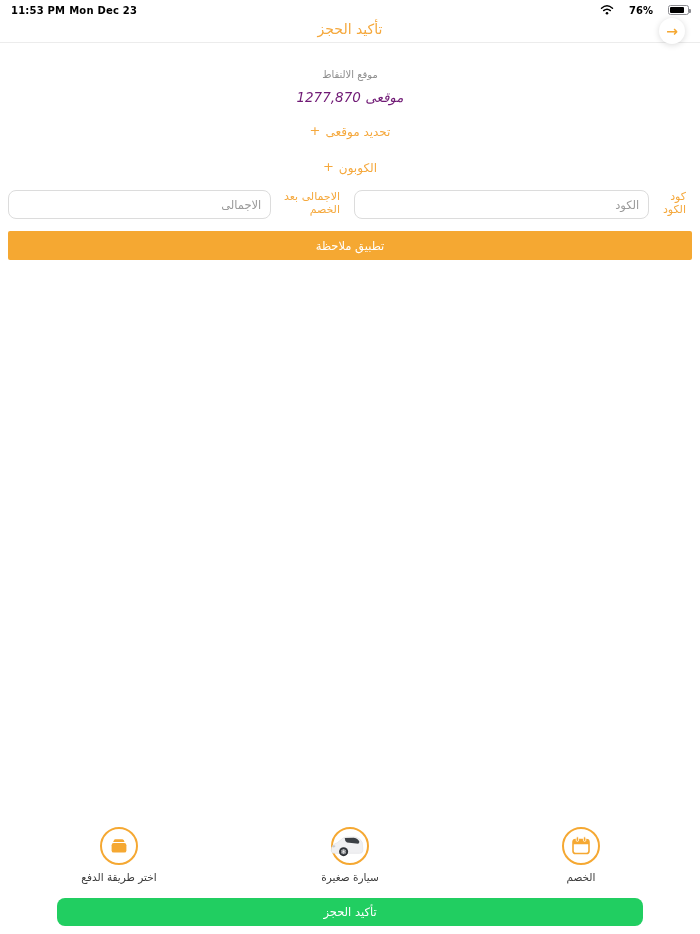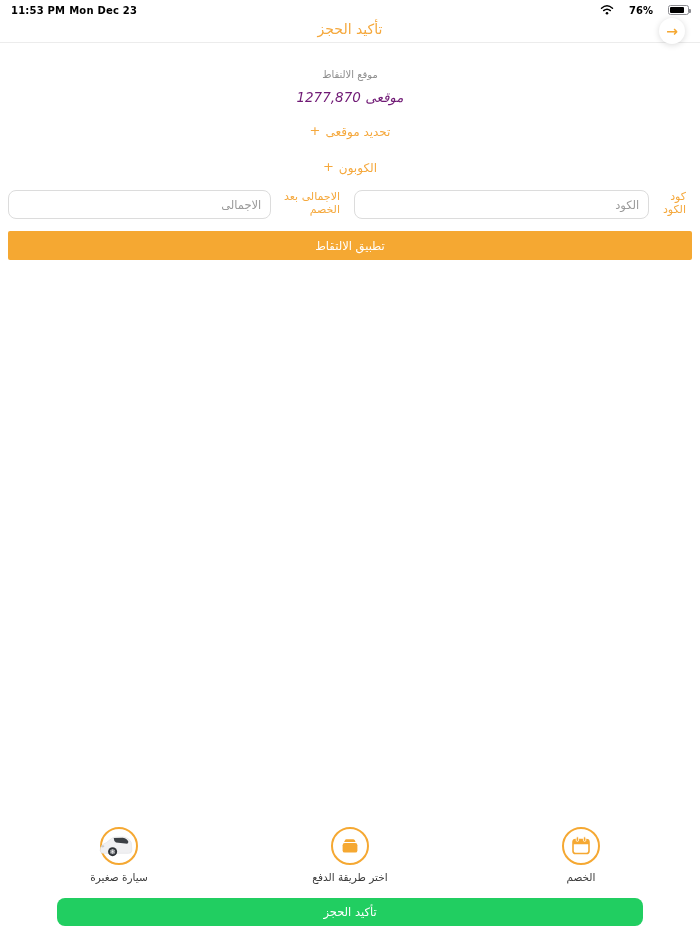--- a/index.html
+++ b/index.html
@@ -134,25 +134,35 @@
       <div class="form-col">
         <div class="field-label">كود الكود</div>
         <input class="field-input" type="text" placeholder="الكود" style="">
       </div>
       <div class="form-col">
         <div class="field-label">الاجمالى بعد الخصم</div>
         <input class="field-input" type="text" placeholder="الاجمالى" style="">
       </div>
     </div>
 
-    <button class="apply-btn">تطبيق الالتقاط</button>
+    <button class="apply-btn">تطبيق ملاحظة</button>
   </div>
 
   <div class="options-row-wrap">
     <div class="options-row">
+      <div class="option">
+        <div class="option-circle">
+          <svg width="22" height="22" viewBox="0 0 22 22">
+            <path d="M5.1 7.1 L6.1 4.9 Q6.4 4.2 7.2 4.2 L14.4 4.2 Q15.9 4.4 16.6 7.1 Z" fill="#F5A832"></path>
+            <rect x="3.6" y="8" width="14.8" height="9.6" rx="2.2" fill="#F5A832"></rect>
+          </svg>
+        </div>
+        <div class="option-label">اختر طريقة الدفع</div>
+      </div>
+
       <div class="option">
         <div class="option-circle">
           <svg width="46" height="36" viewBox="0 0 60 44" style="transform:translateX(-3px)">
             <path d="M2 30 Q2 20 13 16 L23 8 Q26 6 31 6 L44 6 Q54 8 57 16 L58 30 Q58 35 52 35 L8 35 Q2 35 2 30 Z" fill="#F0F0F2" stroke="#DCDCDE" stroke-width="0.8"></path>
             <path d="M26 8 L42 7.5 Q50 9 52 15 L50 18 L30 16 Q26 13.5 26 8 Z" fill="#3C4045"></path>
             <ellipse cx="6.5" cy="22.5" rx="3" ry="2" fill="#C9CBCE"></ellipse>
             <circle cx="24" cy="32" r="8" fill="#2E3237"></circle>
             <circle cx="24" cy="32" r="4.6" fill="#7E8186"></circle>
             <g stroke="#fff" stroke-width="1" stroke-linecap="round">
               <line x1="24" y1="28.6" x2="24" y2="35.4"></line>
@@ -160,30 +170,20 @@
               <line x1="27" y1="30.3" x2="21" y2="33.7"></line>
             </g>
           </svg>
         </div>
         <div class="option-label">سيارة صغيرة</div>
       </div>
 
       <div class="option">
         <div class="option-circle">
           <svg width="22" height="22" viewBox="0 0 22 22">
-            <path d="M5.1 7.1 L6.1 4.9 Q6.4 4.2 7.2 4.2 L14.4 4.2 Q15.9 4.4 16.6 7.1 Z" fill="#F5A832"></path>
-            <rect x="3.6" y="8" width="14.8" height="9.6" rx="2.2" fill="#F5A832"></rect>
-          </svg>
-        </div>
-        <div class="option-label">اختر طريقة الدفع</div>
-      </div>
-
-      <div class="option">
-        <div class="option-circle">
-          <svg width="22" height="22" viewBox="0 0 22 22">
             <rect x="3" y="4.5" width="16" height="14" rx="2.6" fill="#fff" stroke="#F5A832" stroke-width="1.6"></rect>
             <path d="M3 7.1 Q3 4.5 5.6 4.5 L16.4 4.5 Q19 4.5 19 7.1 L19 9.2 L3 9.2 Z" fill="#F5A832"></path>
             <rect x="6.2" y="1.8" width="2.4" height="4.6" rx="1.2" fill="#F5A832" stroke="#fff" stroke-width="0.8"></rect>
             <rect x="13.4" y="1.8" width="2.4" height="4.6" rx="1.2" fill="#F5A832" stroke="#fff" stroke-width="0.8"></rect>
           </svg>
         </div>
         <div class="option-label">الخصم</div>
       </div>
     </div>
   </div>

